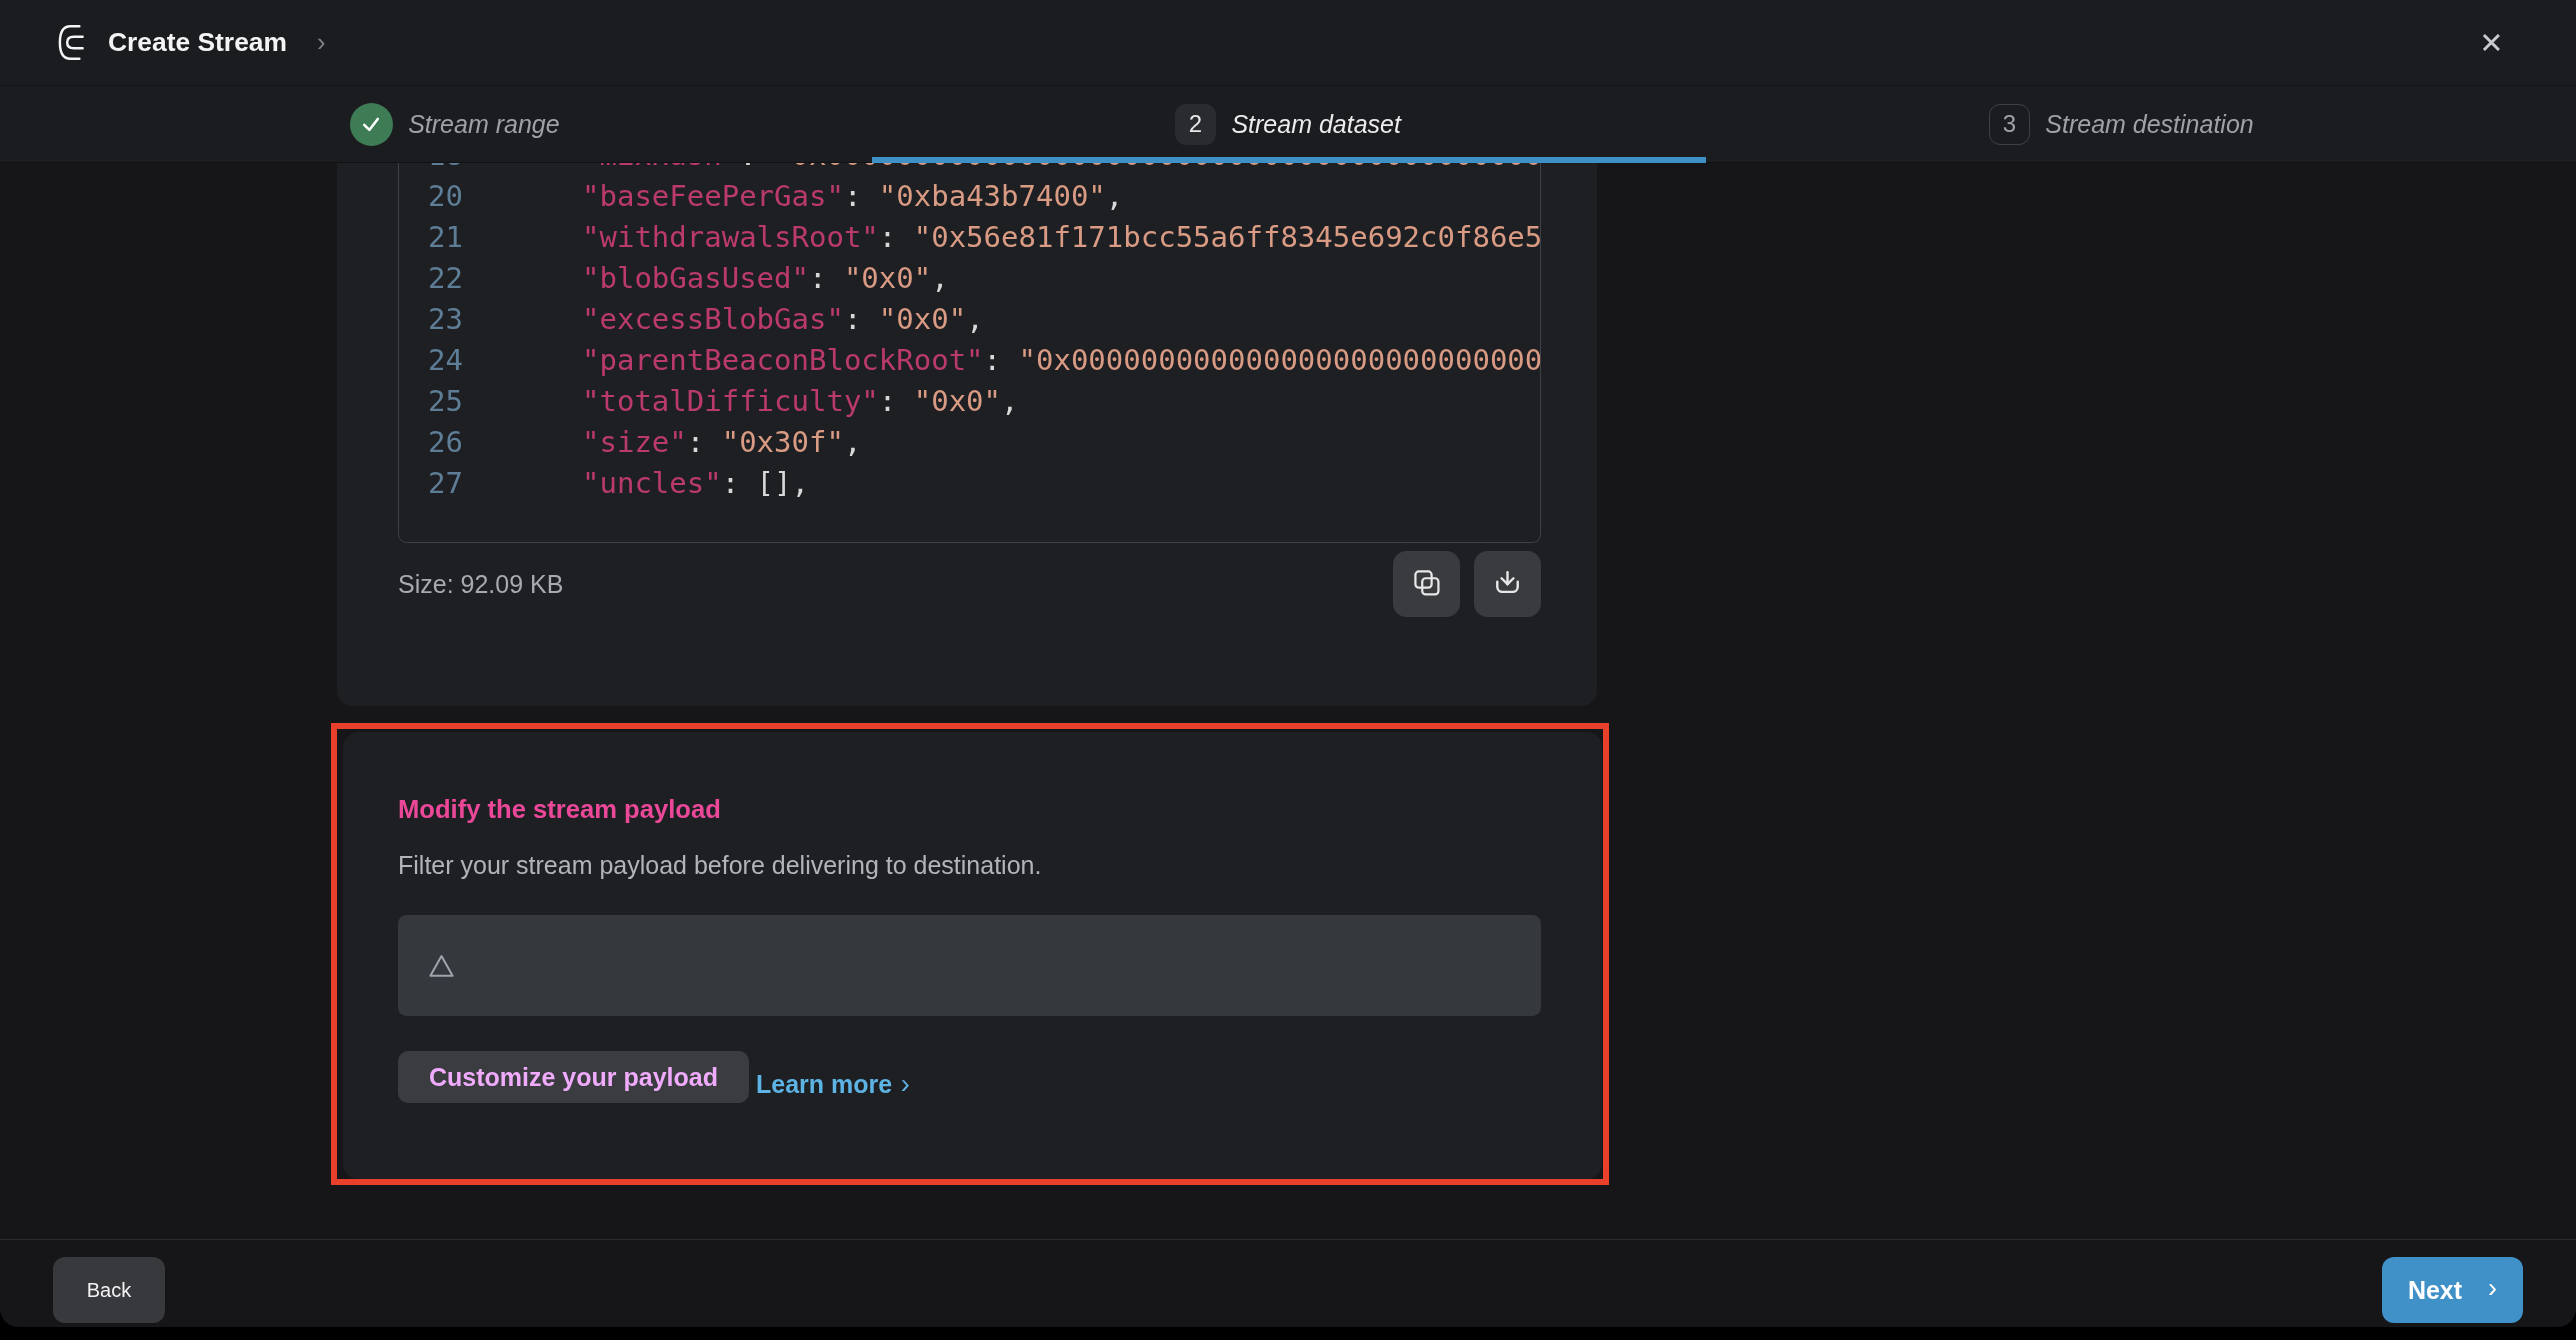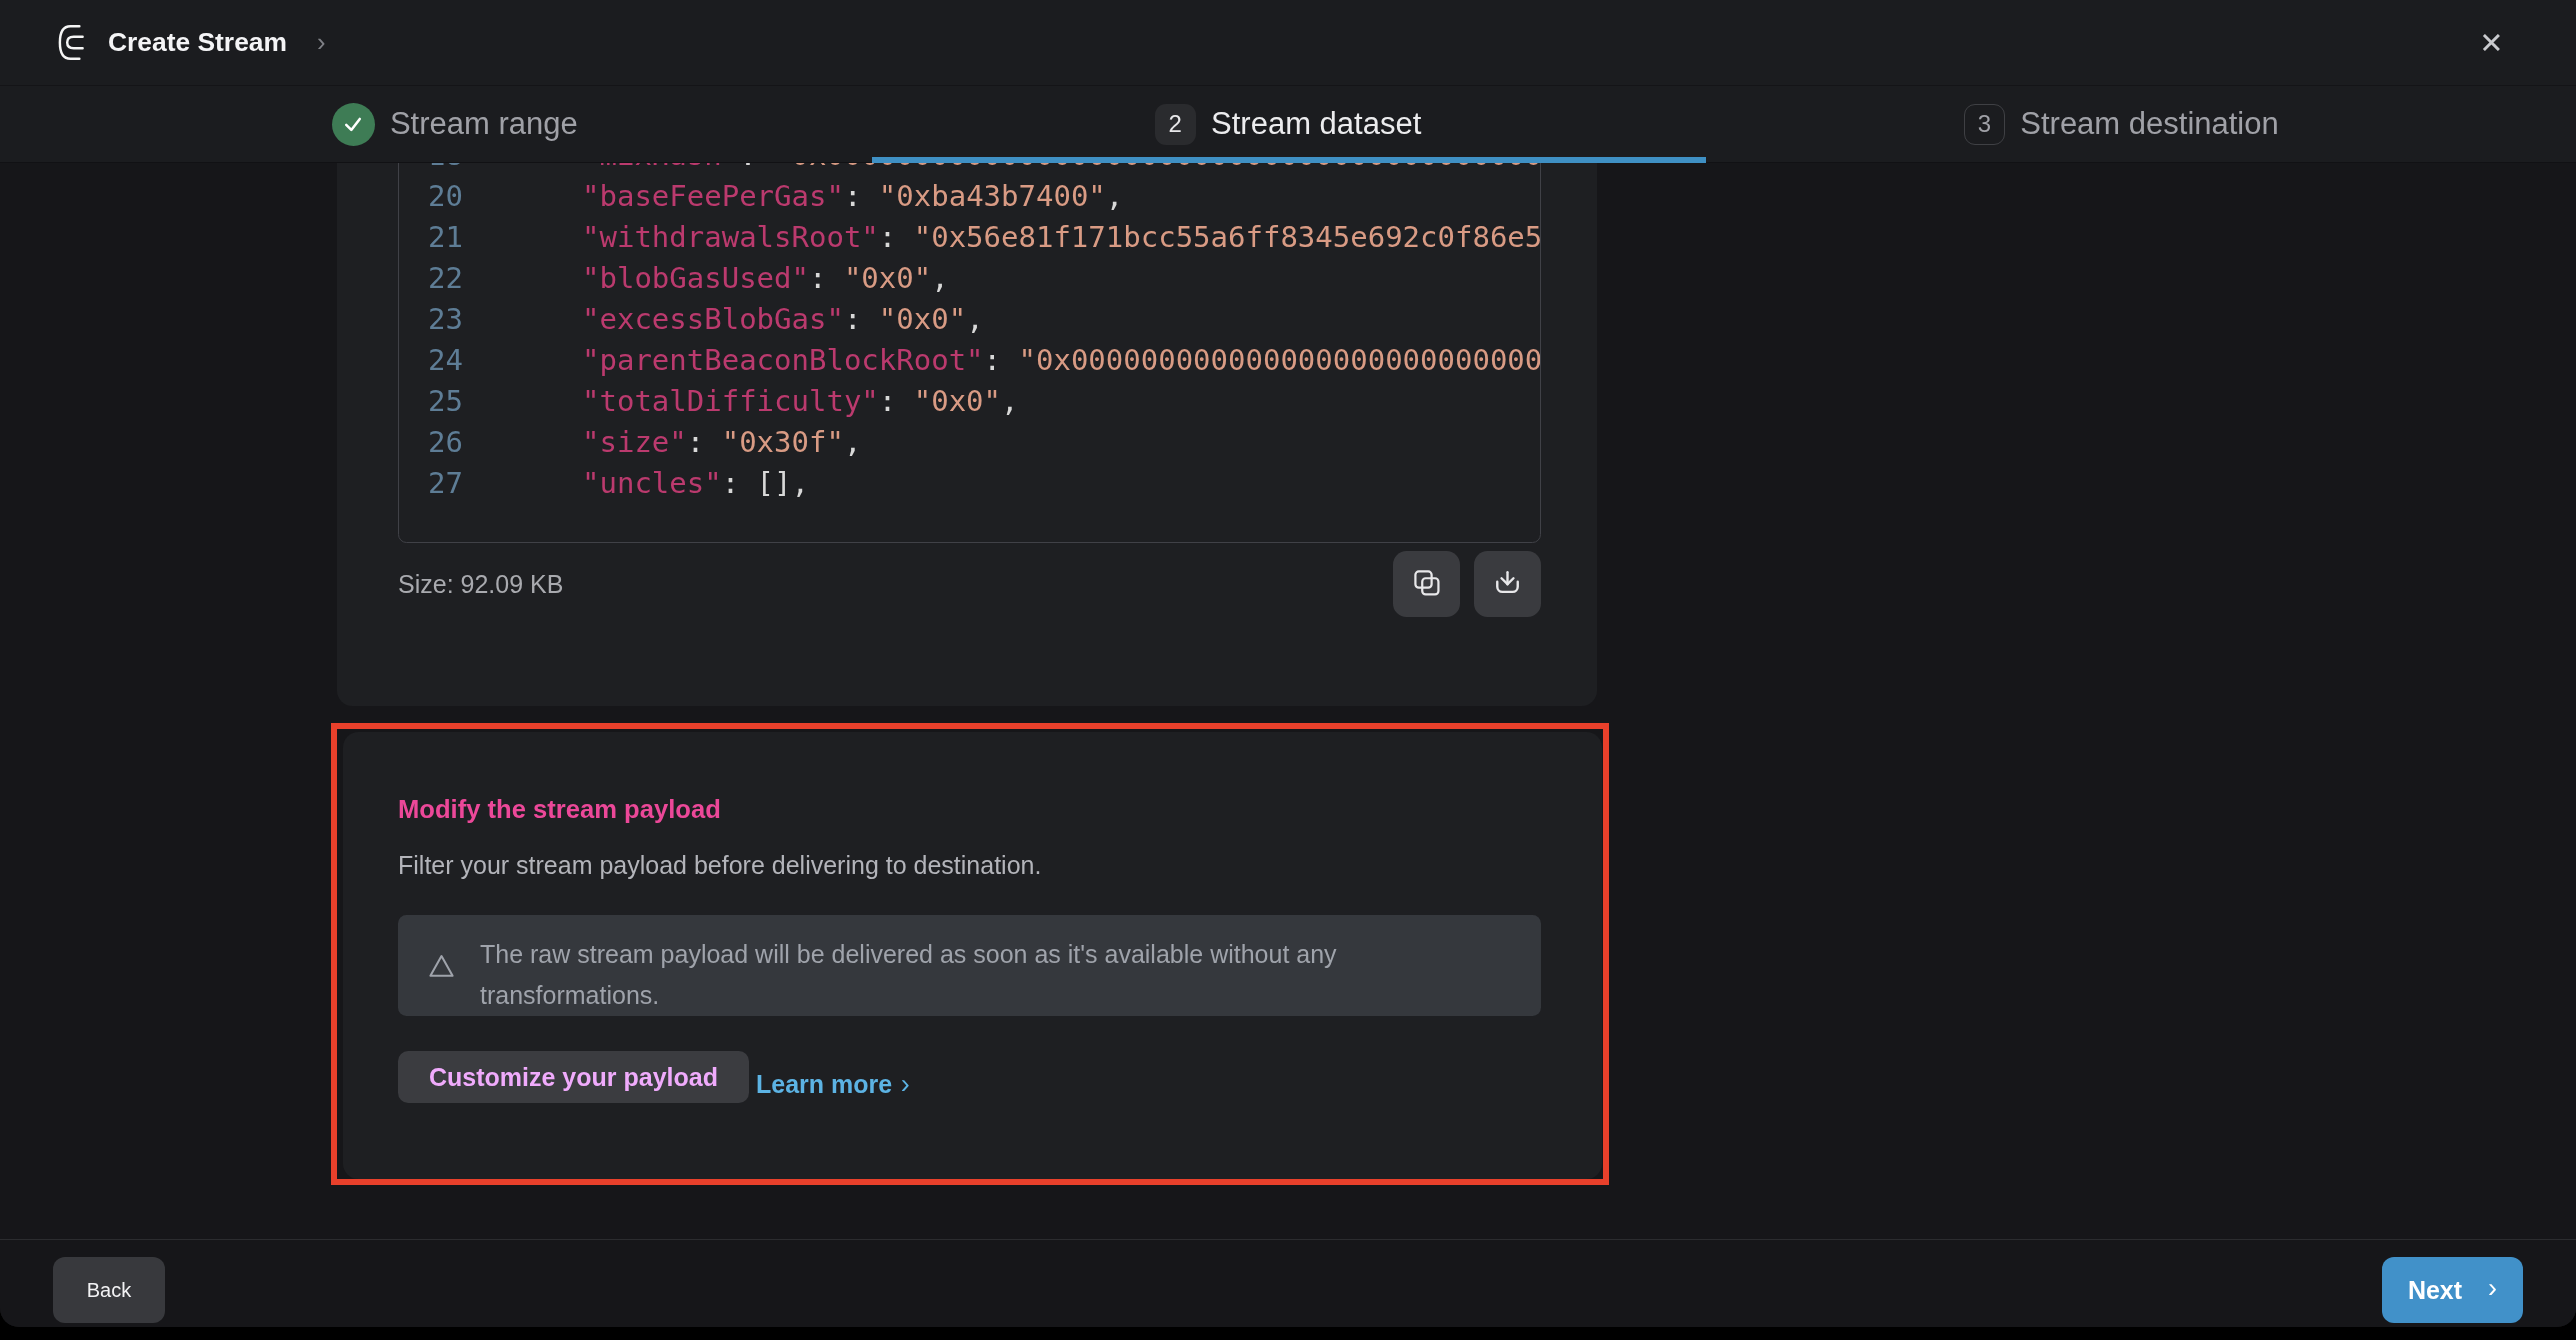--- a/index.html
+++ b/index.html
@@ -20,21 +20,21 @@
                color:#b9bac0; font-size:25px; }
   .close-btn { position:absolute; left:2470px; top:21.3px; width:43px; height:43px;
                display:flex; align-items:center; justify-content:center;
                color:#c9cace; font-size:29px; cursor:pointer; background:none; border:none; }
 
   
   .tabbar { position:absolute; top:85px; left:0; width:100%; height:78px;
             background:#1b1c1f; z-index:20; display:flex; padding:0 38px;
             border-top:0.9px solid #141417; border-bottom:0.9px solid #111114; }
   .tabstep { flex:1; display:flex; align-items:center; justify-content:center; gap:15.4px; cursor:pointer; }
-  .step-label { font-size:31px; color:#a0a1a7; }
+  .step-label { font-size:25px; color:#a0a1a7;font-style:italic; }
   .tabstep.active .step-label { color:#ececee; font-weight:500; }
   .badge-done { width:43px; height:43px; border-radius:50%; background:#3e7c55;
                 display:flex; align-items:center; justify-content:center; }
   .badge-num { width:41px; height:41px; border-radius:11px; background:#2a2b2e;
                display:flex; align-items:center; justify-content:center;
                color:#e8e8ea; font-size:24px; font-weight:500; }
   .badge-num.outline { background:transparent; border:1.7px solid #3f4044; color:#a0a1a7; }
   .tab-indicator { position:absolute; left:872px; bottom:-0.9px; width:834px; height:6px;
                    background:#3f90c4; }
 
@@ -166,21 +166,20 @@
 
   <div class="card card-payload">
     <div class="pay-heading">Modify the stream payload</div>
     <div class="pay-desc">Filter your stream payload before delivering to destination.</div>
     <div class="notice">
       <span class="notice-icon">
         <svg width="29" height="29" viewBox="0 0 34 34" fill="none" stroke="#9fa3ab" stroke-width="2.4" stroke-linejoin="round">
           <path d="M17 6 L30 29 L4 29 Z"></path>
         </svg>
       </span>
-      <div class="notice-text">The raw stream payload will be delivered as soon as it's available without any transformations.</div>
     </div>
     <button class="customize-btn">Customize your payload</button>
     <a class="learn-more">
       <span>Learn more</span>
       <span class="learn-chevron">›</span>
     </a>
   </div>
 
   <div class="tabbar">
     <div class="tabstep">

